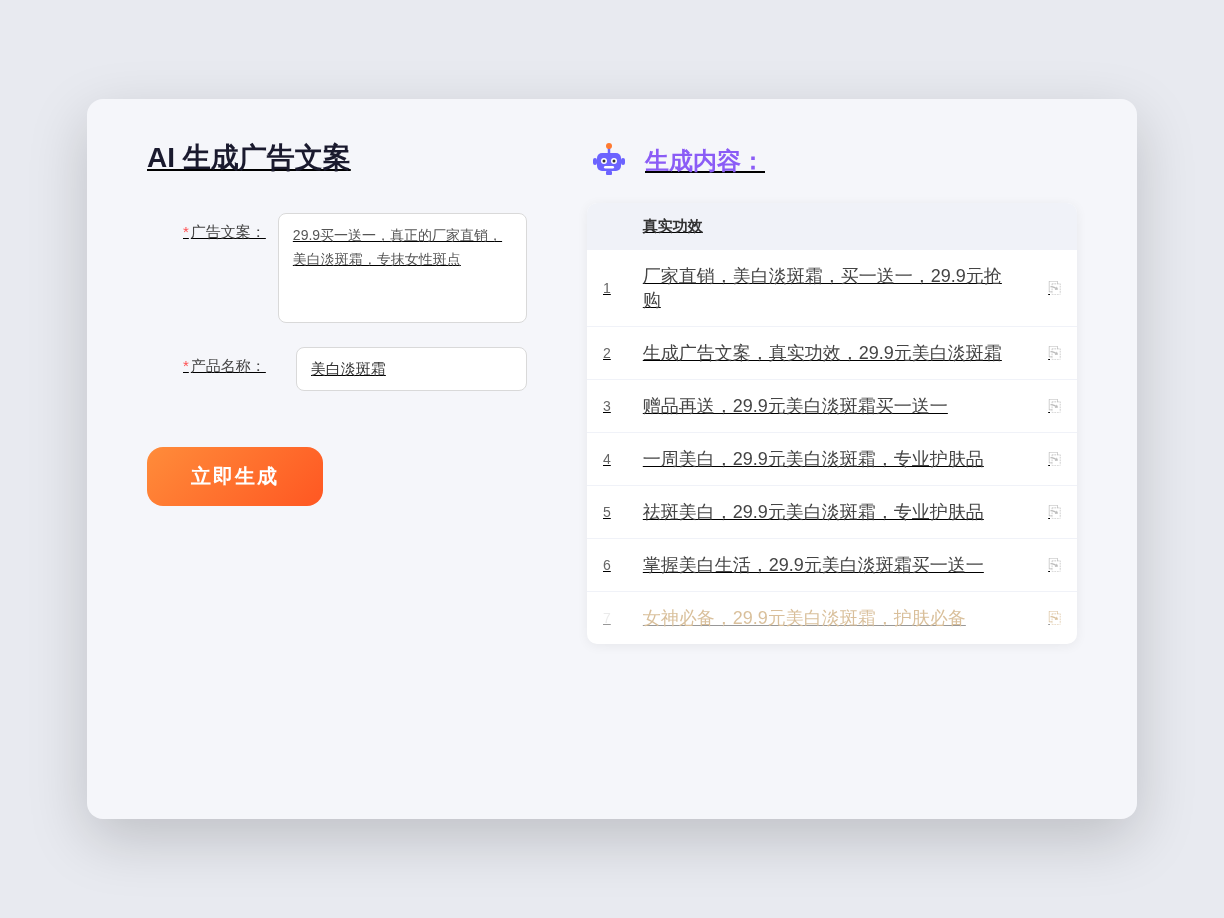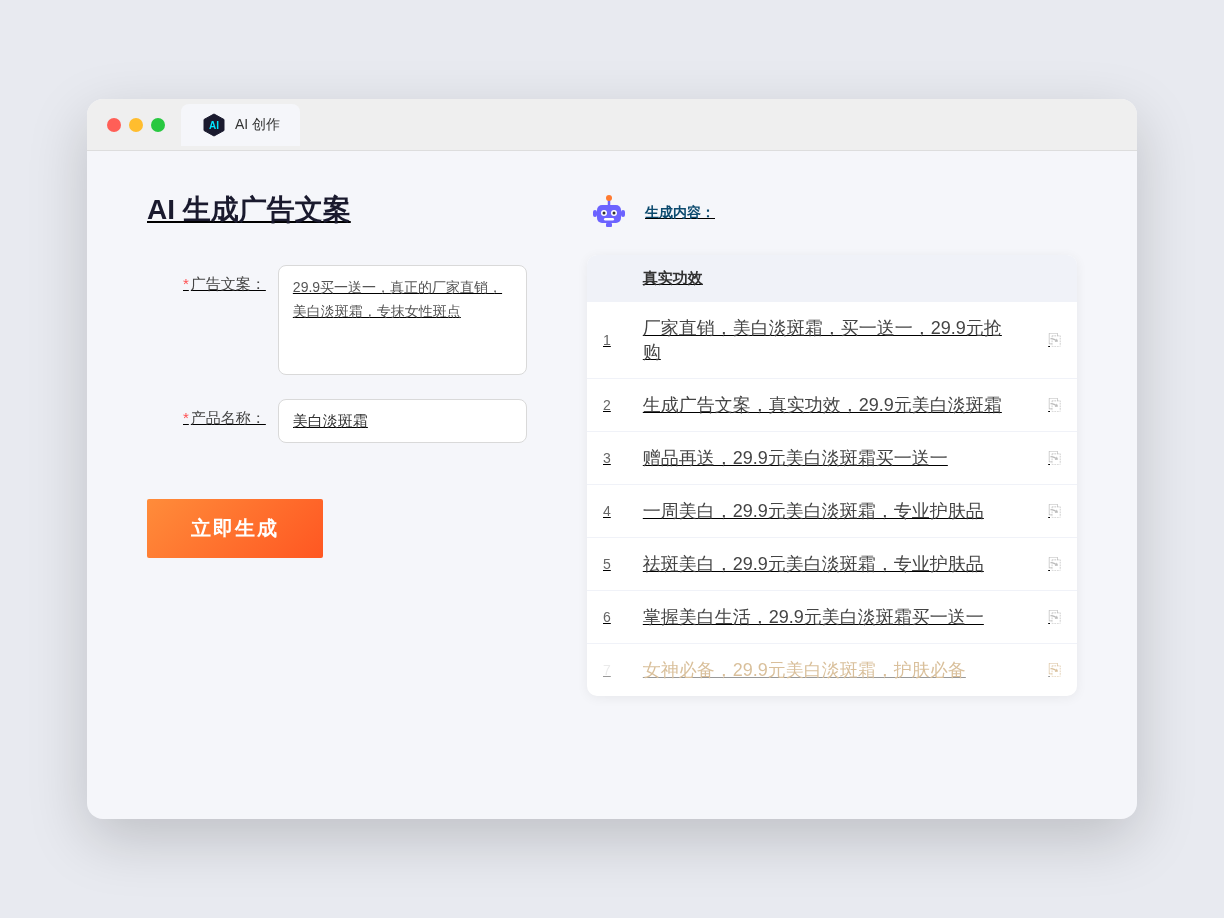--- a/index.html
+++ b/index.html
@@ -127,28 +127,29 @@
       flex: 1;
       border: 1.5px solid #d9d9d9;
       border-radius: 8px;
       padding: 10px 14px;
       font-size: 15px;
       color: #333;
       background: #fff;
       font-family: inherit;
       outline: none;
       height: 44px;
+      margin-left: 18px;
     }
 
     .generate-btn {
       margin-top: 32px;
       background: linear-gradient(135deg, #ff8c3a, #ff5722);
       color: #fff;
       border: none;
-      border-radius: 2px;
+      border-radius: 16px;
       padding: 16px 44px;
       font-size: 20px;
       font-weight: bold;
       cursor: pointer;
       font-family: inherit;
       letter-spacing: 2px;
     }
 
     
     .right-panel {
@@ -156,23 +157,23 @@
     }
 
     .result-header {
       display: flex;
       align-items: center;
       gap: 14px;
       margin-bottom: 20px;
     }
 
     .result-title {
-      font-size: 14px;
+      font-size: 24px;
       font-weight: bold;
-      color: #0c4a6e;
+      color: #8b5cf6;
     }
 
     
     .robot-icon {
       width: 44px;
       height: 44px;
     }
 
     .result-table {
       width: 100%;
@@ -229,35 +230,20 @@
 
     .col-header-copy {
       width: 30px;
     }
   </style>
 </head>
 <body>
 
 <div class="browser-window">
 
-  <div class="title-bar">
-    <div class="traffic-lights">
-      <div class="traffic-light red"></div>
-      <div class="traffic-light yellow"></div>
-      <div class="traffic-light green"></div>
-    </div>
-    <div class="tab">
-
-      <svg class="ai-icon" viewBox="0 0 26 26" fill="none" xmlns="http://www.w3.org/2000/svg">
-        <polygon points="13,2 23,7.5 23,18.5 13,24 3,18.5 3,7.5" fill="#1a1a2e" stroke="#1a1a2e" stroke-width="1"></polygon>
-        <text x="13" y="17" text-anchor="middle" fill="#00e5ff" font-size="10" font-weight="bold" font-family="Arial">AI</text>
-      </svg>
-      <span>AI 创作</span>
-    </div>
-  </div>
 
   <div class="main-content">
 
     <div class="left-panel">
       <h1 class="page-title">AI 生成广告文案</h1>
 
       
       <div class="form-group">
         <label class="form-label">
           <span class="required-mark">*</span><span>广告文案：</span>

